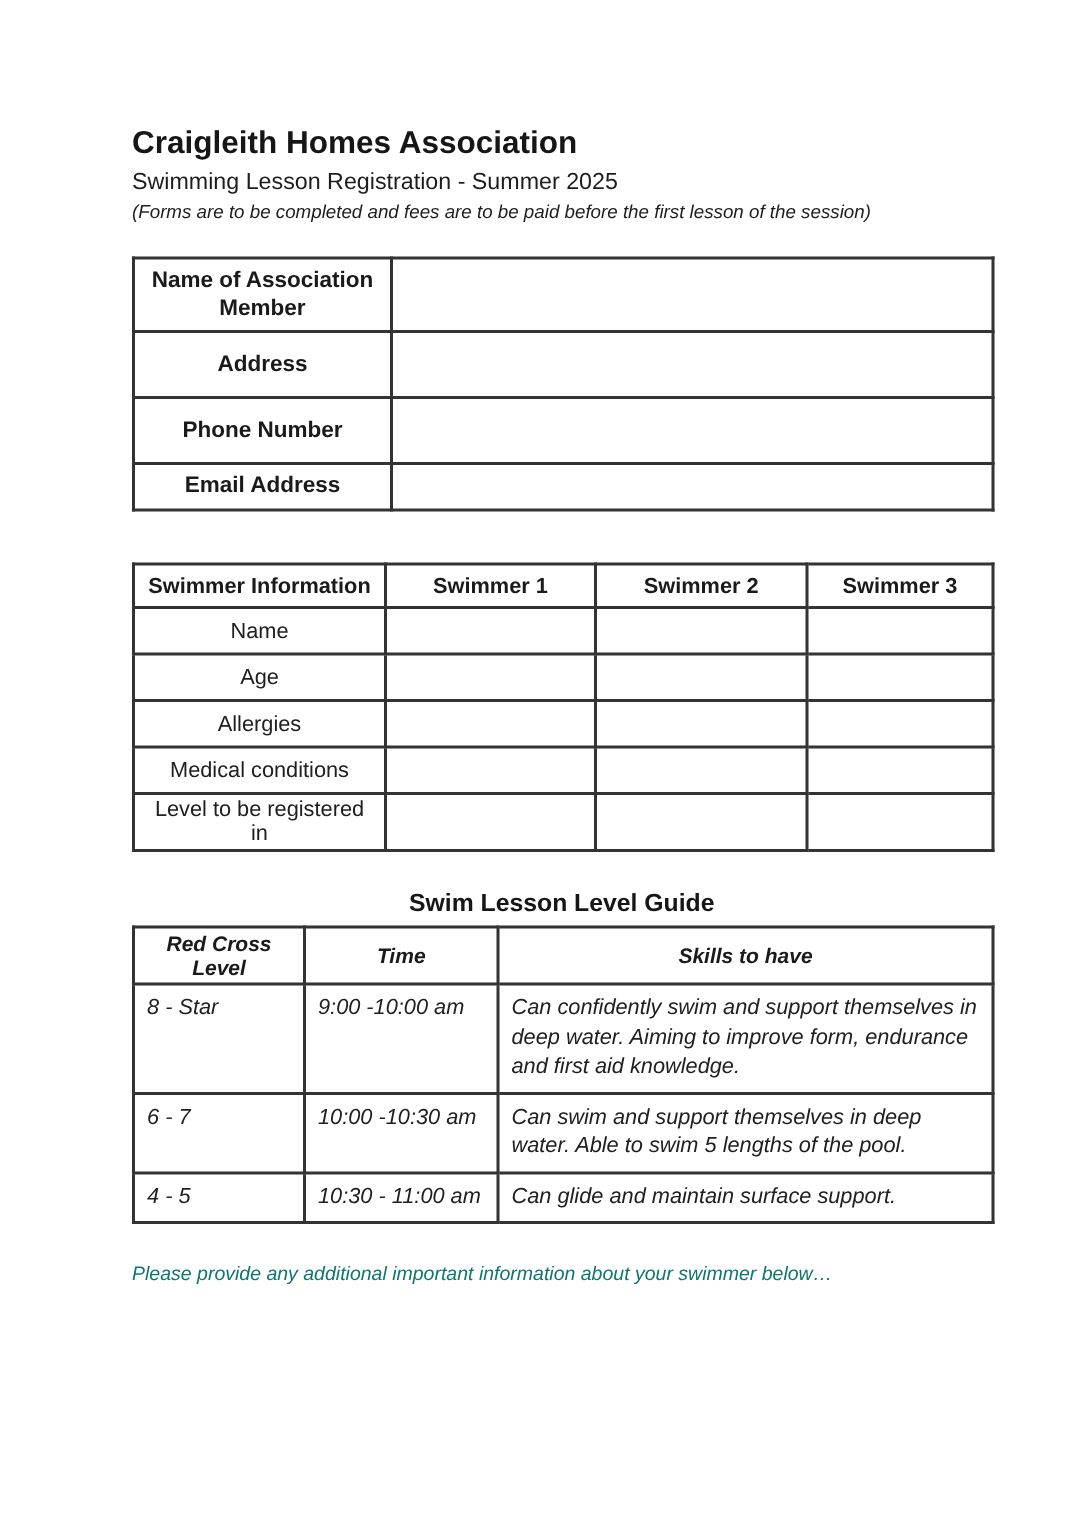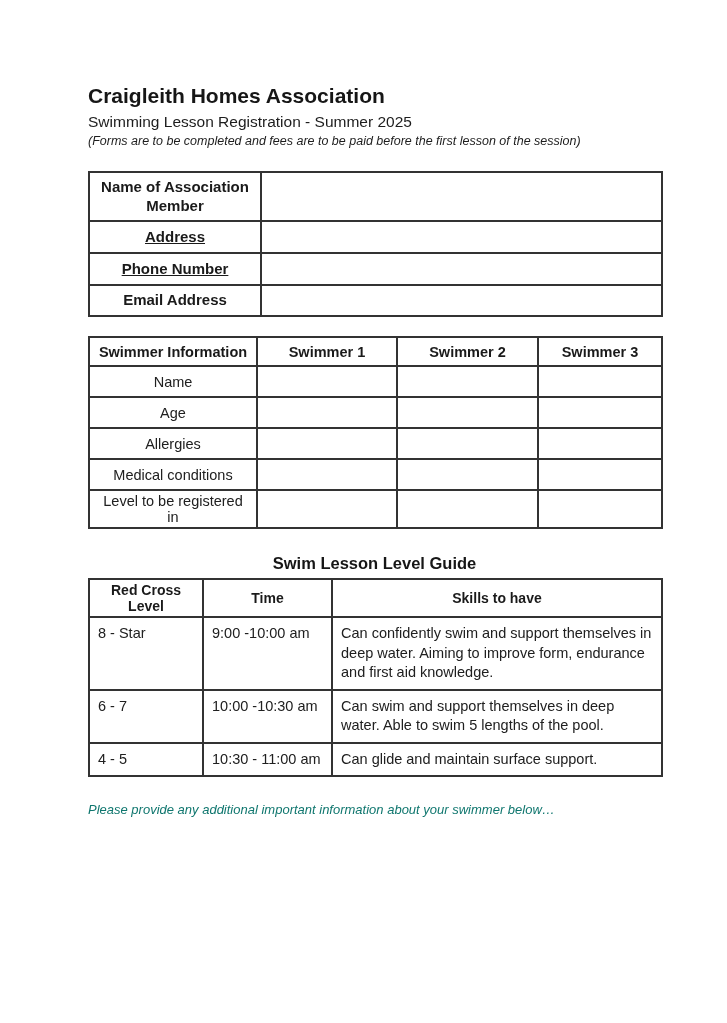--- a/index.html
+++ b/index.html
@@ -54,25 +54,25 @@
     width: 172px;
     text-align: center;
     vertical-align: middle;
     font-weight: bold;
     font-size: 15px;
     color: #1a1a1a;
     line-height: 1.25;
   }
   .member-table td.val { width: 401px; }
   .r-h49 { height: 49px; }
-  .r-h32 { height: 32px; text-decoration: underline; }
+  .r-h32 { height: 44px; }
   .r-h31 { height: 31px; }
 
   
-  .swimmer-table { margin-top: 19px; }
+  .swimmer-table { margin-top: 34px; }
   .swimmer-table th {
     font-weight: bold;
     font-size: 14.5px;
     text-align: center;
     vertical-align: middle;
     height: 29px;
     color: #1a1a1a;
   }
   .swimmer-table td {
     height: 31px;
@@ -86,21 +86,21 @@
   .swimmer-table .c3 { width: 124px; }
 
   
   .guide-title {
     margin-top: 25px;
     text-align: center;
     font-size: 16.5px;
     font-weight: bold;
     color: #161616;
   }
-  .guide-table { margin-top: 5px; }
+  .guide-table { margin-top: 5px; font-style: italic; }
   .guide-table th {
     font-weight: bold;
     font-size: 14px;
     text-align: center;
     vertical-align: middle;
     height: 28px;
     color: #1a1a1a;
   }
   .guide-table td {
     font-size: 14.5px;

